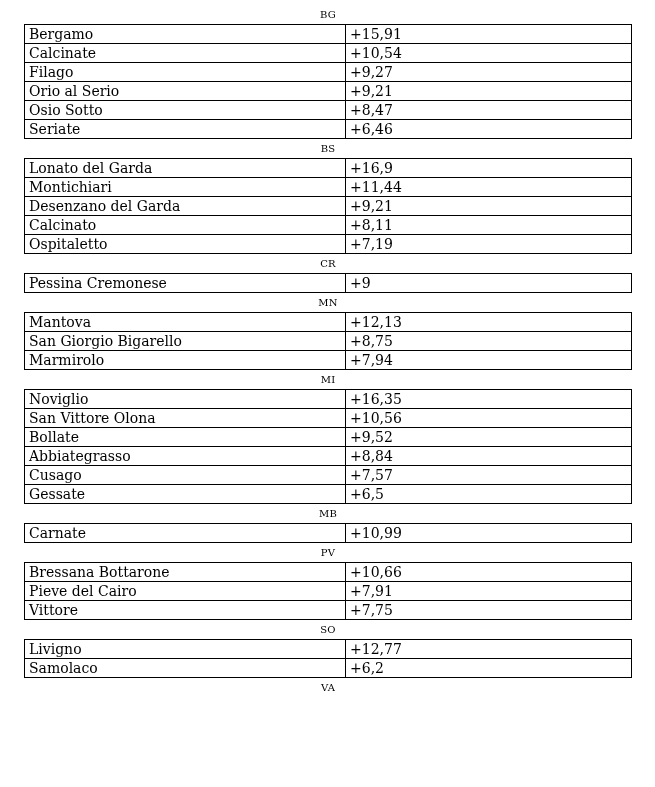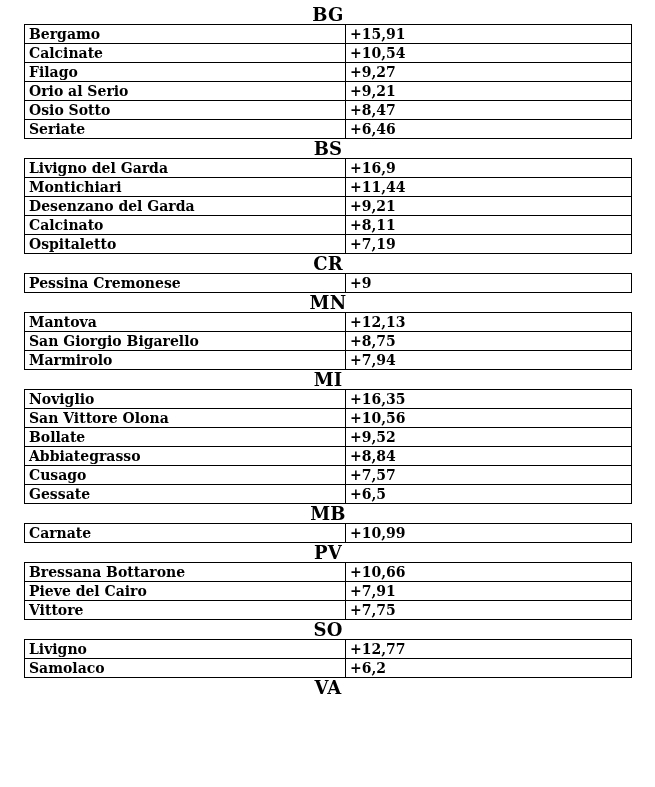--- a/index.html
+++ b/index.html
@@ -17,29 +17,28 @@
   .report {
     padding-top: 5px;
     margin-left: 24px;
     width: 608px;
   }
   .province-header {
     width: 100%;
     height: 19px;
     line-height: 19px;
     text-align: center;
-    font-weight: bold;
-    font-size: 18px;
+    font-weight: normal;
+    font-size: 10px;
     letter-spacing: 0.2px;
   }
   table.data-table {
     border-collapse: collapse;
     width: 100%;
     table-layout: fixed;
-    font-weight: bold;
   }
   table.data-table td {
     border: 1px solid #000000;
     font-size: 14px;
     height: 18px;
     line-height: 18px;
     padding: 0 4px;
     overflow: hidden;
     white-space: nowrap;
   }
@@ -80,21 +79,21 @@
         <tr>
           <td class="name-cell">Seriate</td>
           <td class="value-cell">+6,46</td>
         </tr>
       </tbody>
     </table>
     <div class="province-header">BS</div>
     <table class="data-table">
       <tbody>
         <tr>
-          <td class="name-cell">Livigno del Garda</td>
+          <td class="name-cell">Lonato del Garda</td>
           <td class="value-cell">+16,9</td>
         </tr>
         <tr>
           <td class="name-cell">Montichiari</td>
           <td class="value-cell">+11,44</td>
         </tr>
         <tr>
           <td class="name-cell">Desenzano del Garda</td>
           <td class="value-cell">+9,21</td>
         </tr>

